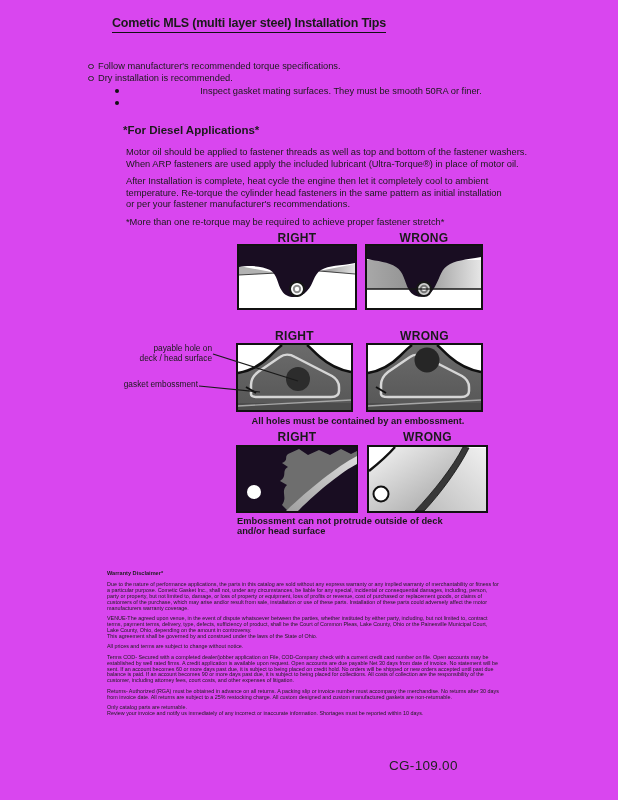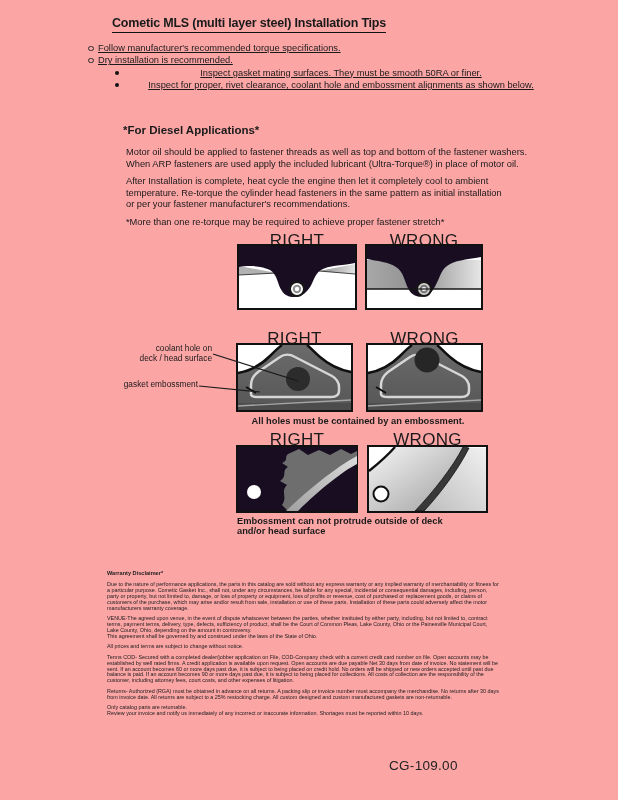--- a/index.html
+++ b/index.html
@@ -1,43 +1,43 @@
 <!DOCTYPE html>
 <html><head>
 <meta charset="utf-8">
 <style>
   html,body { margin:0; padding:0; background:#ffffff; }
   .page {
-    position:relative; width:618px; height:800px; background:#fca5a5;
+    position:relative; width:618px; height:800px; background:#d946ef;
     font-family:"Liberation Sans", sans-serif; color:#1a1a1a; overflow:hidden;
   }
   .title {
     position:absolute; left:112px; top:16px; margin:0;
     font-size:12.5px; font-weight:bold; letter-spacing:-0.2px;
     border-bottom:1.5px solid #111; padding-bottom:2px;
   }
-  .tips { position:absolute; left:88px; top:42px; margin:0; padding:0; list-style:none;
-          font-size:9.3px; line-height:12.3px; width:470px;text-decoration:underline; }
+  .tips { position:absolute; left:88px; top:60px; margin:0; padding:0; list-style:none;
+          font-size:9.3px; line-height:12.3px; width:470px; }
   .tips li { position:relative; padding-left:10px; }
   .tips li.sub { margin-left:27px; padding-left:9px;text-align:center; }
   .marker-open { position:absolute; left:0; top:3.6px; width:3.6px; height:3.6px;
                  border:1px solid #2a2a2a; border-radius:50%; }
   .marker-filled { position:absolute; left:0; top:4.2px; width:4.4px; height:4.4px;
                    background:#111; border-radius:50%; }
   .section-heading { position:absolute; left:112px; top:113px; margin:11px;
                      font-size:11.5px; font-weight:bold; }
   .para { position:absolute; left:112px; margin:14px; font-size:9.3px; line-height:11.7px;
           white-space:pre-line; width:440px; }
   #para1 { top:133px; }
   #para2 { top:162px; }
   #note  { top:203px; }
 
   .fig-row { position:absolute; }
-  .fig-title { position:absolute; top:0; text-align:center; font-weight:normal;
-               font-size:17px; letter-spacing:0.3px; }
+  .fig-title { position:absolute; top:0; text-align:center; font-weight:bold;
+               font-size:12px; letter-spacing:0.3px; }
   .fig-box { position:absolute; display:block; }
   .fig-caption { position:absolute; font-size:9.3px; font-weight:bold; white-space:pre-line; }
   .fig2-label { position:absolute; text-align:right; font-size:8.3px; line-height:9.8px;
                 white-space:pre-line; }
   .leader-overlay { position:absolute; left:190px; top:348px; width:115px; height:50px;
                     pointer-events:none; }
 
   .legal { position:absolute; left:107px; top:571px; width:392px;
            font-size:5.4px; line-height:5.9px; color:#1c1c1c; }
   .legal h3 { margin:0 0 5px 0; font-size:5.6px; font-weight:bold; }
@@ -60,21 +60,20 @@
     <li>
       <span class="marker-open"></span>
       <span>Dry installation is recommended.</span>
     </li>
     <li class="sub">
       <span class="marker-filled"></span>
       <span>Inspect gasket mating surfaces. They must be smooth 50RA or finer.</span>
     </li>
     <li class="sub">
       <span class="marker-filled"></span>
-      <span>Inspect for proper, rivet clearance, coolant hole and embossment alignments as shown below.</span>
     </li>
   </ul>
 
   <h2 class="section-heading">*For Diesel Applications*</h2>
   <p class="para" id="para1">Motor oil should be applied to fastener threads as well as top and bottom of the fastener washers.
 When ARP fasteners are used apply the included lubricant (Ultra-Torque®) in place of motor oil.</p>
   <p class="para" id="para2">After Installation is complete, heat cycle the engine then let it completely cool to ambient
 temperature. Re-torque the cylinder head fasteners in the same pattern as initial installation
 or per your fastener manufacturer's recommendations.</p>
   <p class="para" id="note">*More than one re-torque may be required to achieve proper fastener stretch*</p>
@@ -112,21 +111,21 @@
       <rect x="2" y="16" width="114" height="29" fill="url(#g1w)"></rect>
       <path d="M2,2 H116 V13 C100,16 90,16 82,22 C75,27 75,35 68,46 C62,55 49,55 44,46 C39,37 39,28 31,23 C24,18 12,17 2,15 Z" fill="#190d22"></path>
       <line x1="2" y1="45" x2="116" y2="45" stroke="#161616" stroke-width="1.4"></line>
       <circle cx="59" cy="45" r="7" fill="#cfcfcf" stroke="#161616" stroke-width="2"></circle>
       <circle cx="59" cy="45" r="3.2" fill="#e8e8e8" stroke="#777" stroke-width="2"></circle>
       <line x1="51" y1="45" x2="67" y2="45" stroke="#161616" stroke-width="1.2"></line>
     </svg>
 
   </div>
 
-  <div class="fig2-label" style="left:118px; top:344px; width:94px;">coolant hole on
+  <div class="fig2-label" style="left:118px; top:344px; width:94px;">payable hole on
 deck / head surface</div>
   <div class="fig2-label" style="left:104px; top:380px; width:94px;">gasket embossment</div>
 
   <div class="fig-row" style="left:236px; top:329px; width:247px; height:100px;">
     <span class="fig-title" style="left:0; width:117px;">RIGHT</span>
     <span class="fig-title" style="left:130px; width:117px;">WRONG</span>
 
     <svg class="fig-box" style="left:0; top:14px;" width="117" height="69" viewBox="0 0 117 69">
       <defs>
         <linearGradient id="gbr" x1="0" y1="0" x2="0" y2="1">

